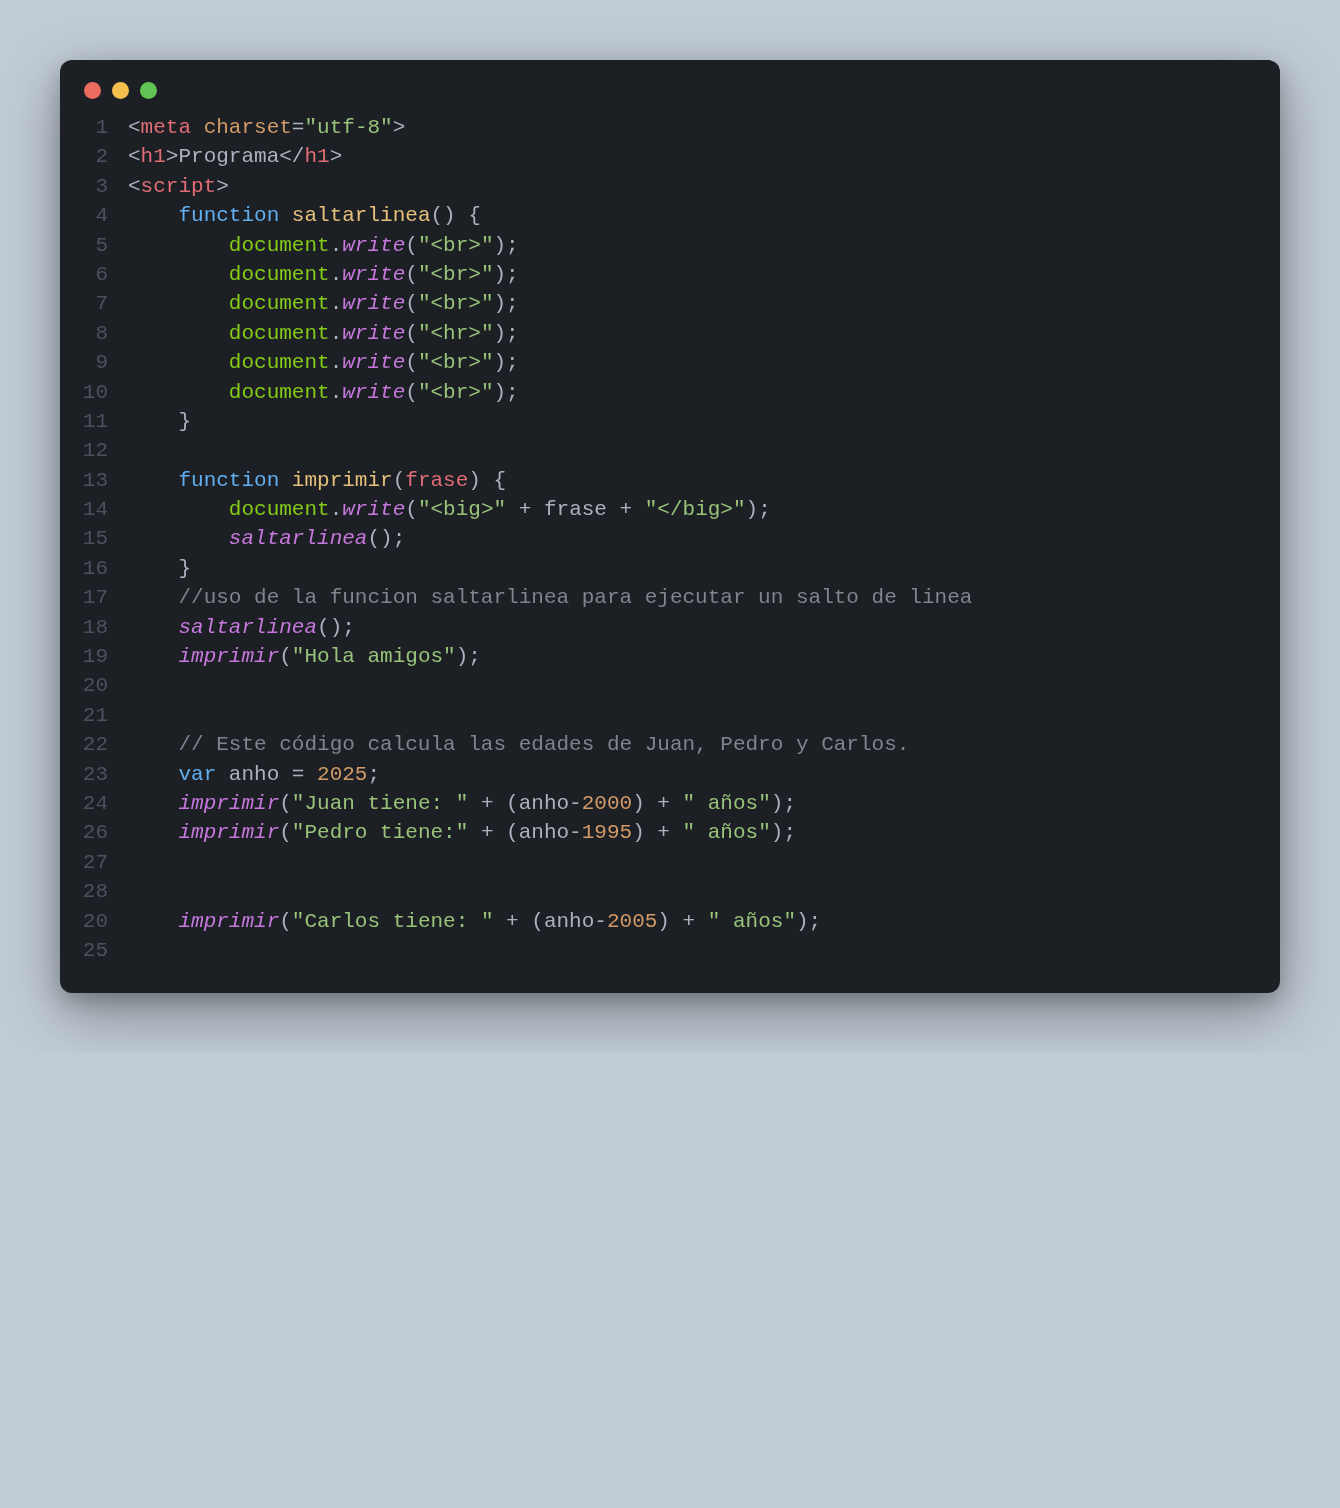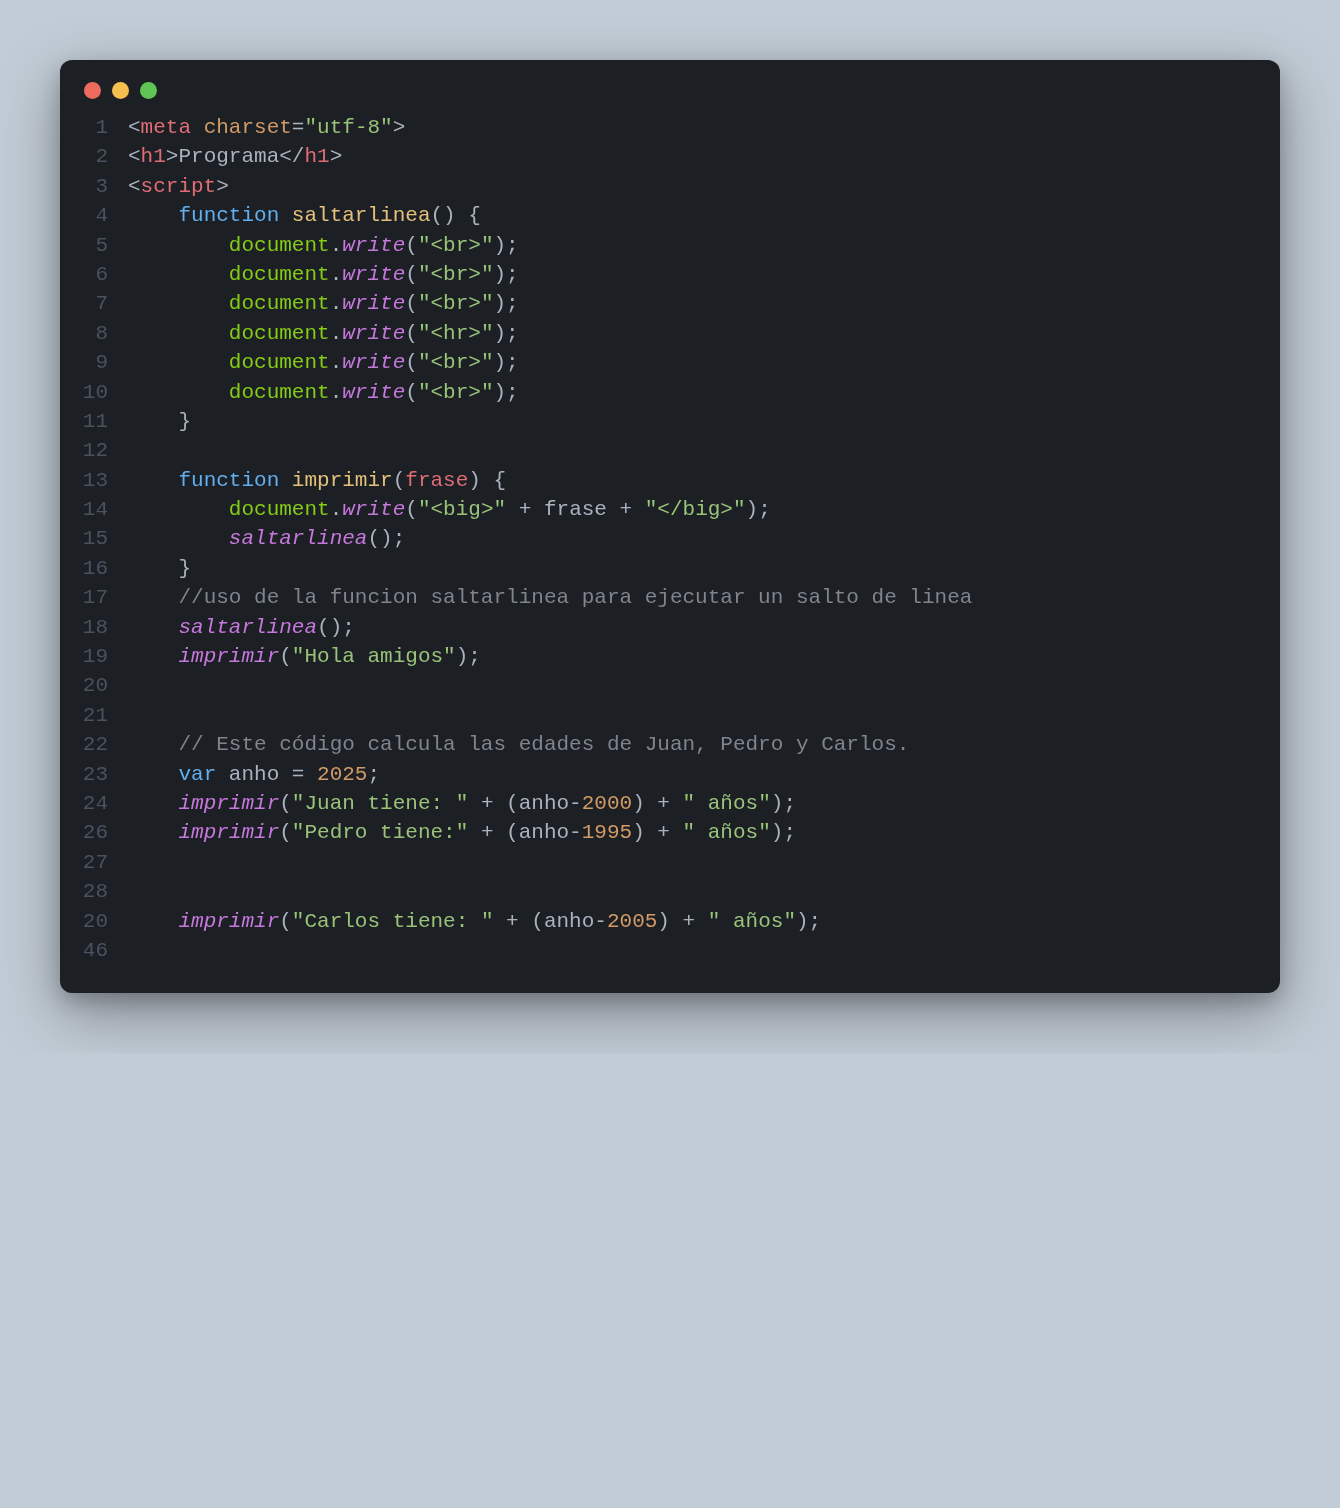--- a/index.html
+++ b/index.html
@@ -96,15 +96,15 @@
       <div class="code-line"><div class="gutter">19</div><div class="code"><span class="c-punc">    </span><span class="c-call">imprimir</span><span class="c-punc">(</span><span class="c-str">"Hola amigos"</span><span class="c-punc">);</span></div></div>
       <div class="code-line"><div class="gutter">20</div><div class="code">&nbsp;</div></div>
       <div class="code-line"><div class="gutter">21</div><div class="code">&nbsp;</div></div>
       <div class="code-line"><div class="gutter">22</div><div class="code"><span class="c-punc">    </span><span class="c-comm">// Este código calcula las edades de Juan, Pedro y Carlos.</span></div></div>
       <div class="code-line"><div class="gutter">23</div><div class="code"><span class="c-punc">    </span><span class="c-key">var</span><span class="c-punc"> anho = </span><span class="c-num">2025</span><span class="c-punc">;</span></div></div>
       <div class="code-line"><div class="gutter">24</div><div class="code"><span class="c-punc">    </span><span class="c-call">imprimir</span><span class="c-punc">(</span><span class="c-str">"Juan tiene: "</span><span class="c-punc"> + (anho-</span><span class="c-num">2000</span><span class="c-punc">) + </span><span class="c-str">" años"</span><span class="c-punc">);</span></div></div>
       <div class="code-line"><div class="gutter">26</div><div class="code"><span class="c-punc">    </span><span class="c-call">imprimir</span><span class="c-punc">(</span><span class="c-str">"Pedro tiene:"</span><span class="c-punc"> + (anho-</span><span class="c-num">1995</span><span class="c-punc">) + </span><span class="c-str">" años"</span><span class="c-punc">);</span></div></div>
       <div class="code-line"><div class="gutter">27</div><div class="code">&nbsp;</div></div>
       <div class="code-line"><div class="gutter">28</div><div class="code">&nbsp;</div></div>
       <div class="code-line"><div class="gutter">20</div><div class="code"><span class="c-punc">    </span><span class="c-call">imprimir</span><span class="c-punc">(</span><span class="c-str">"Carlos tiene: "</span><span class="c-punc"> + (anho-</span><span class="c-num">2005</span><span class="c-punc">) + </span><span class="c-str">" años"</span><span class="c-punc">);</span></div></div>
-      <div class="code-line"><div class="gutter">46</div><div class="code">&nbsp;</div></div>
+      <div class="code-line"><div class="gutter">25</div><div class="code">&nbsp;</div></div>
     </div>
 </div>
 
 </body></html>

